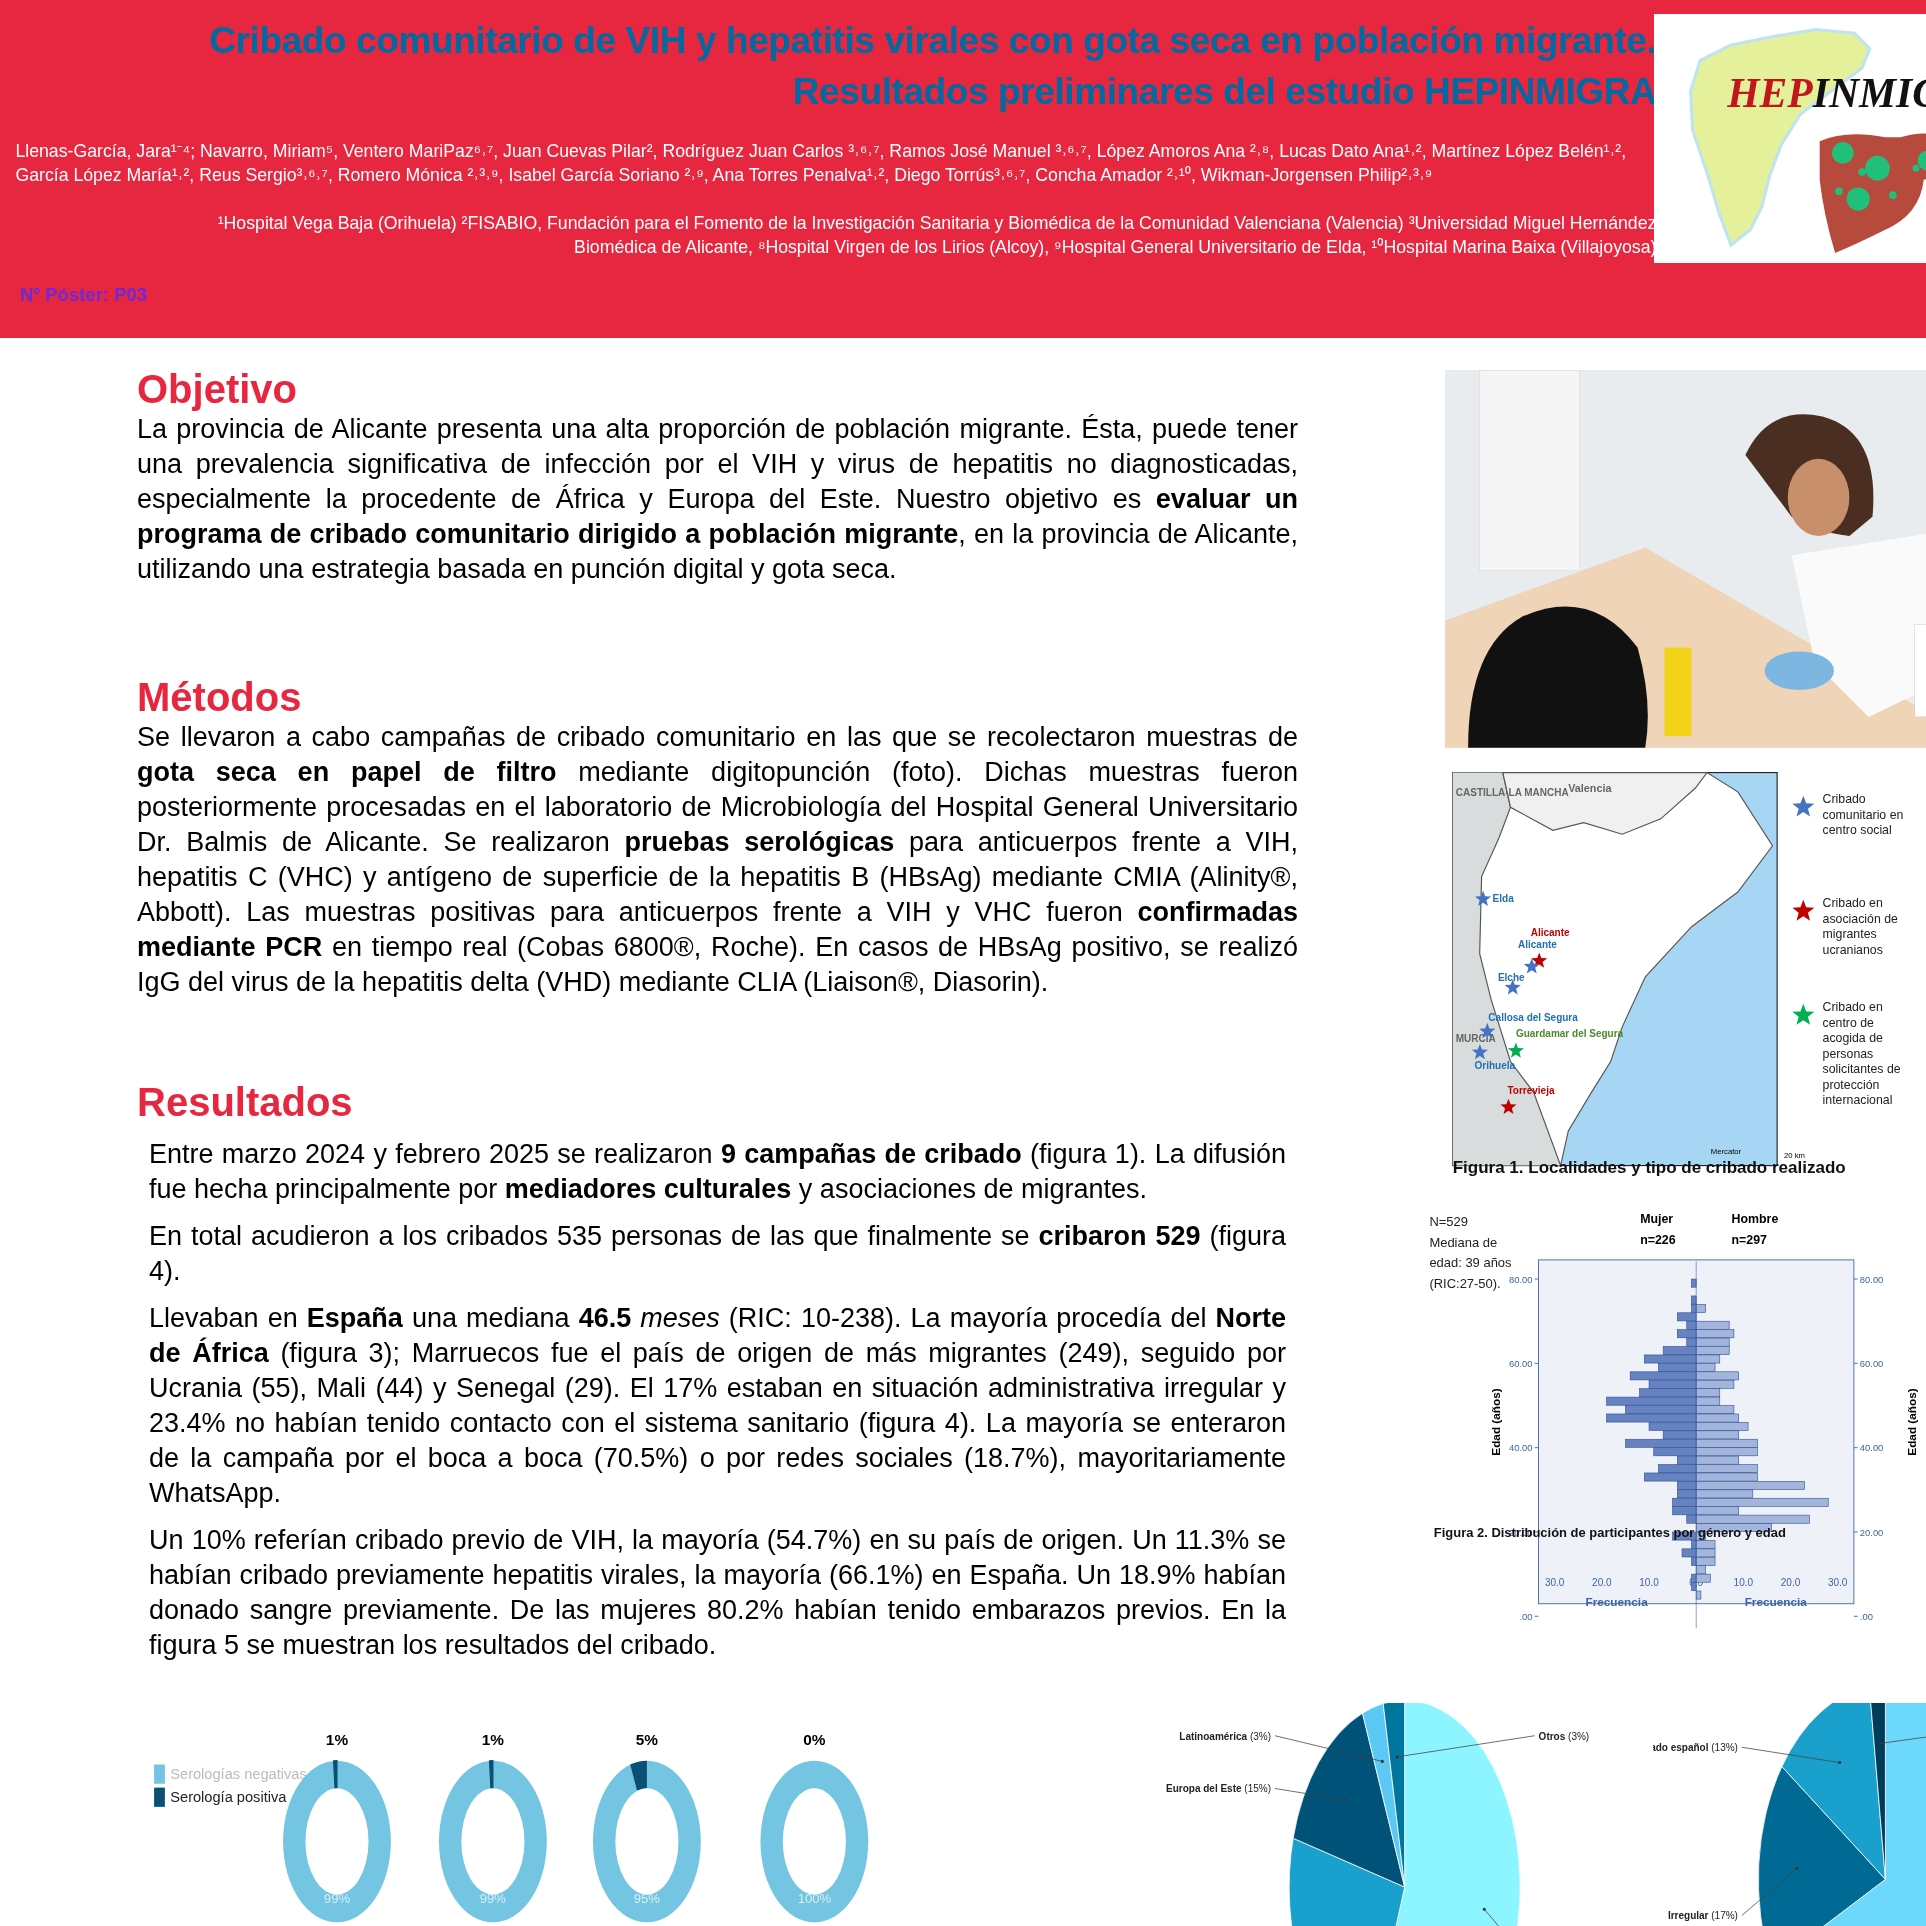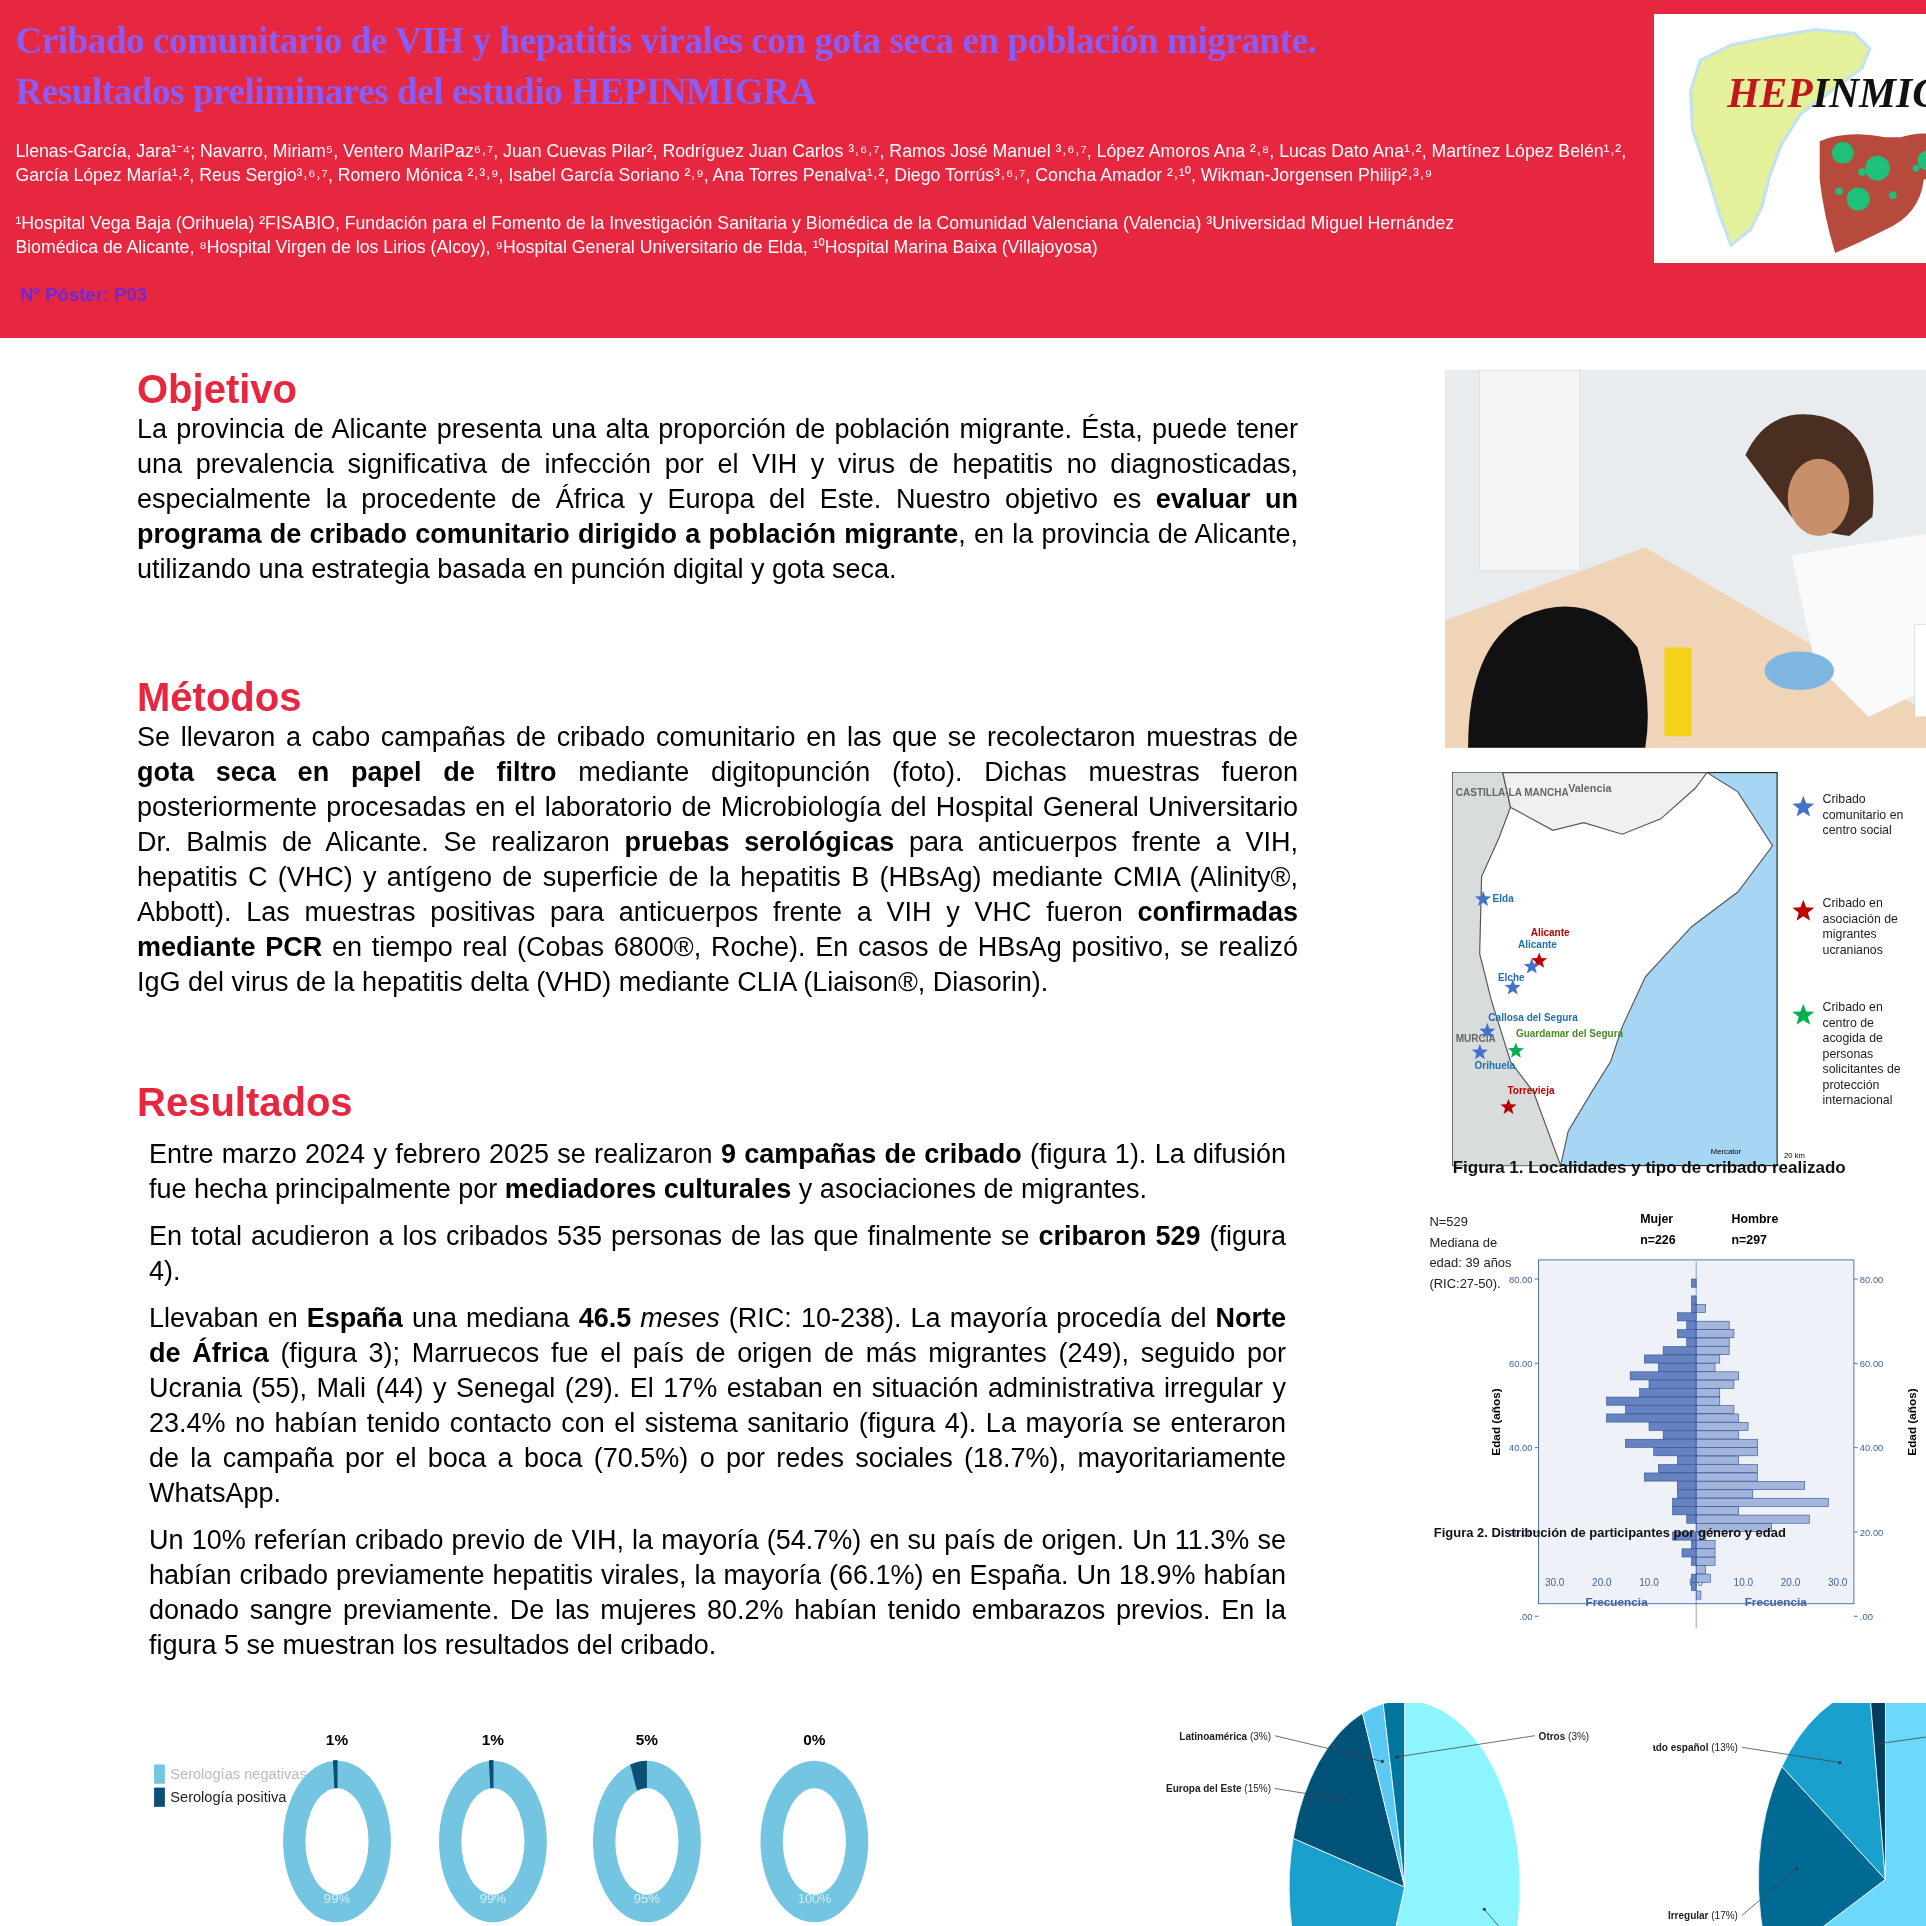--- a/index.html
+++ b/index.html
@@ -1,22 +1,22 @@
 <!DOCTYPE html>
 <html style="font-size:6.2px"><head>
 <meta charset="utf-8">
 <style>
   *{box-sizing:border-box;margin:0;padding:0}
   html,body{width:2123px;height:2579px;background:#fff;overflow:hidden}
   body{position:relative;font-family:"Liberation Sans",sans-serif;color:#000}
   .abs{position:absolute}
   #header{left:0;top:0;width:2123px;height:338px;background:#e7263f}
-  #title{left:15.4px;top:15.4px;width:1641px;text-align:left;font-family:Liberation Serif, serif;font-weight:bold;font-size:37px;line-height:51px;color:#8b5cf6;letter-spacing:-0.4px}
+  #title{left:15.4px;top:15.4px;width:1641px;text-align:right;font-family:Liberation Sans, sans-serif;font-weight:bold;font-size:37px;line-height:51px;color:#0369a1;letter-spacing:-0.4px}
   #authors{left:15.4px;top:139px;width:1641px;text-align:left;color:#fff;font-size:17.7px;line-height:24px}
-  #affil{left:15.4px;top:189px;width:1641px;text-align:left;color:#fff;font-size:17.7px;line-height:24px}
+  #affil{left:15.4px;top:189px;width:1641px;text-align:right;color:#fff;font-size:17.7px;line-height:24px}
   #affil .l{display:block}
   #poster-no{left:20px;top:284px;color:#6d28d9;font-weight:bold;font-size:18.5px}
   #logo-box{left:1654px;top:14px;width:457px;height:249px;background:#fff}
   .sec-h{color:#e7263f;font-weight:bold;font-size:40px;line-height:46px}
   .body-t{font-size:27px;line-height:35px;text-align:justify}
   .body-t p{margin:12px}
   #objetivo{left:137px;top:366px;width:1161px}
   #metodos{left:137px;top:674px;width:1161px}
   #resultados{left:137px;top:1079px;width:1161px}
   #photo{left:1445px;top:370px;width:543px;height:378px;overflow:hidden;background:#e9e4dc}

